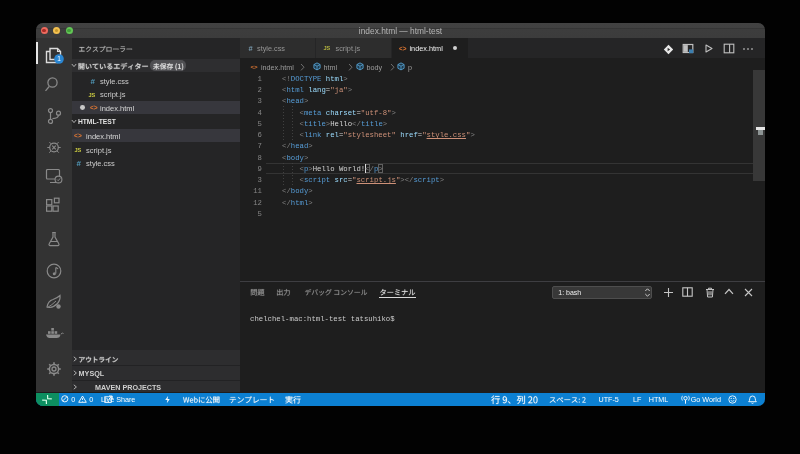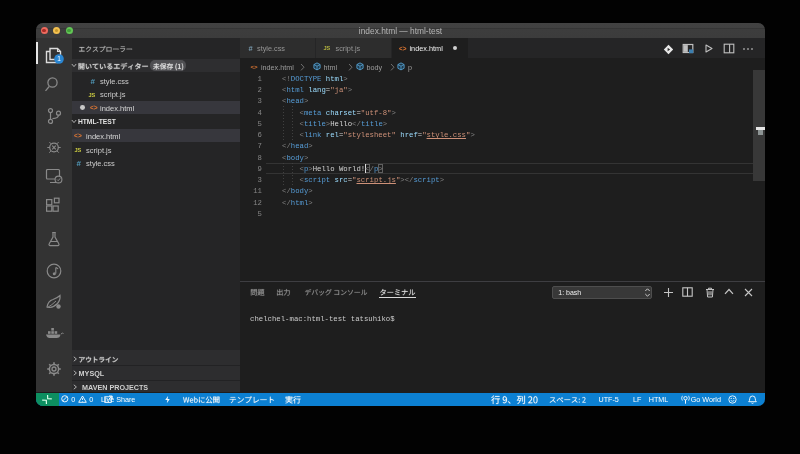--- a/index.html
+++ b/index.html
@@ -110,21 +110,21 @@
     <svg style="position:absolute;left:36.6px;top:333.0px;" width="4.5" height="6" viewBox="0 0 4.5 6">
       <path d="M0.8 0.8 L3.4 3 L0.8 5.2" stroke="#b0b0b0" stroke-width="1" fill="none"></path>
     </svg>
     <svg style="position:absolute;left:36.6px;top:347.3px;" width="4.5" height="6" viewBox="0 0 4.5 6">
       <path d="M0.8 0.8 L3.4 3 L0.8 5.2" stroke="#b0b0b0" stroke-width="1" fill="none"></path>
     </svg>
     <div style="position:absolute;left:42.6px;top:346.35px;line-height:10.1px;font:bold 7.2px 'Liberation Sans',sans-serif;color:#cfcfcf;white-space:pre;">MYSQL</div>
     <svg style="position:absolute;left:36.6px;top:361.0px;" width="4.5" height="6" viewBox="0 0 4.5 6">
       <path d="M0.8 0.8 L3.4 3 L0.8 5.2" stroke="#b0b0b0" stroke-width="1" fill="none"></path>
     </svg>
-    <div style="position:absolute;left:46px;top:360.05px;line-height:10.1px;font:bold 7.2px 'Liberation Sans',sans-serif;color:#cfcfcf;white-space:pre;">MAVEN PROJECTS</div>
+    <div style="position:absolute;left:59px;top:360.05px;line-height:10.1px;font:bold 7.2px 'Liberation Sans',sans-serif;color:#cfcfcf;white-space:pre;">MAVEN PROJECTS</div>
     <div style="position:absolute;left:36px;top:342.3px;width:168px;height:1px;background:#222224;"></div>
     <div style="position:absolute;left:36px;top:356.6px;width:168px;height:1px;background:#222224;"></div>
     <div style="position:absolute;left:204px;top:15px;width:525px;height:20px;background:#252526;"></div>
     <div style="position:absolute;left:204px;top:15px;width:75px;height:20px;background:#2d2d2d;border-right:1px solid #252526;"></div>
     <div style="position:absolute;left:212.5px;top:21.05px;line-height:10.5px;font:bold 7.5px 'Liberation Sans',sans-serif;color:#7a9cb0;white-space:pre;">#</div>
     <div style="position:absolute;left:221px;top:21.2px;line-height:10.2px;font:7.3px 'Liberation Sans',sans-serif;color:#969696;white-space:pre;">style.css</div>
     <div style="position:absolute;left:279.5px;top:15px;width:75.5px;height:20px;background:#2d2d2d;"></div>
     <div style="position:absolute;left:287.5px;top:22.4px;line-height:7.8px;font:bold 5.6px 'Liberation Sans',sans-serif;color:#b3b33e;white-space:pre;">JS</div>
     <div style="position:absolute;left:299.5px;top:21.2px;line-height:10.2px;font:7.3px 'Liberation Sans',sans-serif;color:#969696;white-space:pre;">script.js</div>
     <div style="position:absolute;left:355.5px;top:15px;width:76.5px;height:20px;background:#1e1e1e;"></div>

